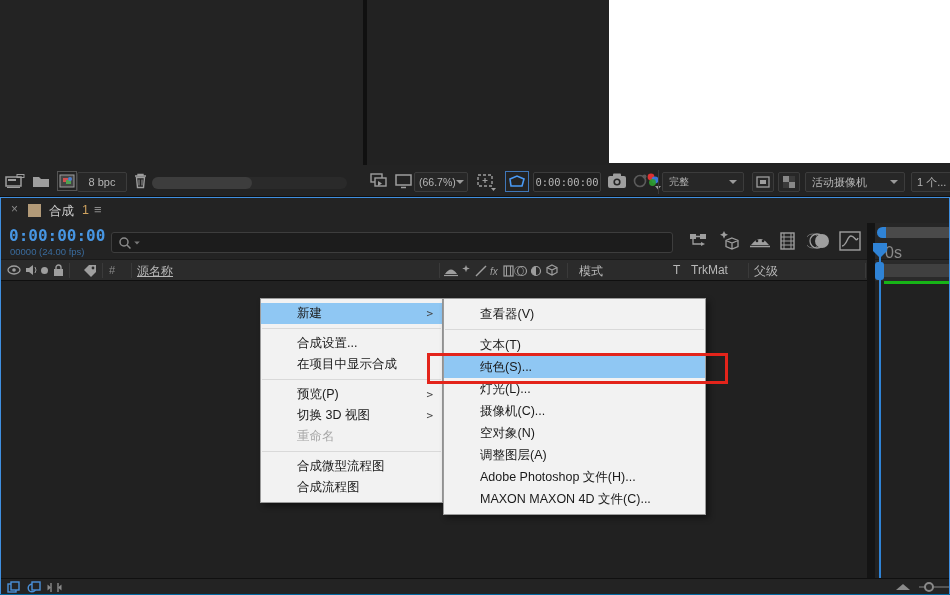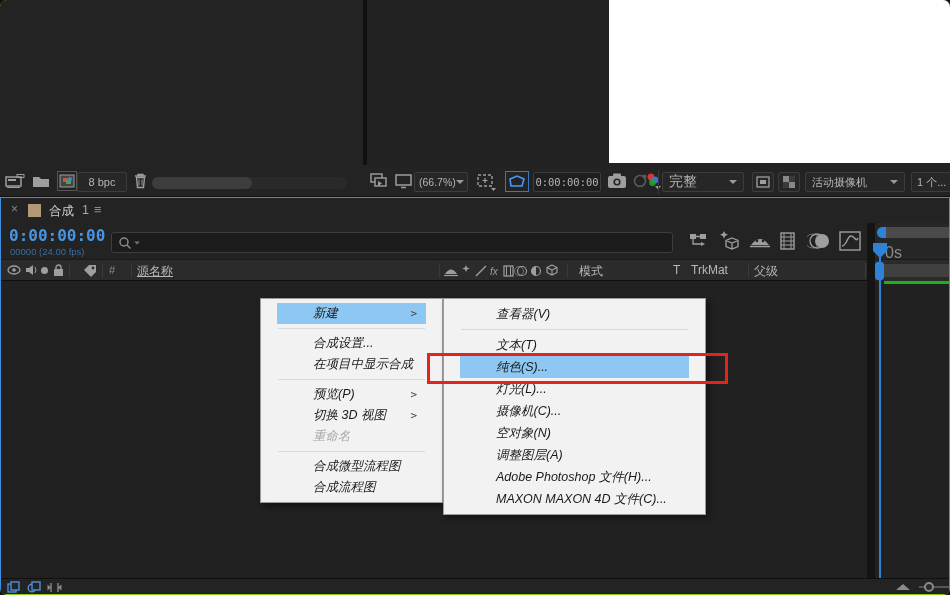--- a/index.html
+++ b/index.html
@@ -1,32 +1,32 @@
 <!DOCTYPE html>
 <html><head>
 <meta charset="utf-8">
 <style>
   html,body{margin:0;padding:0;background:#111;}
   #app{position:relative;width:950px;height:595px;overflow:hidden;
-       font-family:"Liberation Sans",sans-serif;background:#84cc16;border-radius:7px;
+       font-family:"Liberation Sans",sans-serif;background:#0369a1;
        -webkit-font-smoothing:antialiased;}
   .abs{position:absolute;}
   .panel{background:#232323;}
   .txt{color:#b8b8b8;font-size:12px;}
   .dim{color:#8a8a8a;}
   svg{display:block;}
   .ctl{background:#272727;border:1px solid #3c3c3c;border-radius:2px;
        color:#b5b5b5;font-size:11px;display:flex;align-items:center;
        box-sizing:border-box;}
   .chev{width:0;height:0;border-left:4px solid transparent;border-right:4px solid transparent;
         border-top:4px solid #9a9a9a;display:inline-block;}
   .vsep{width:1px;background:#3a3a3a;}
   
   .menu{background:#f2f2f2;border:1px solid #9b9b9b;box-shadow:3px 3px 6px rgba(0,0,0,.45);
-        padding:4px 16px;box-sizing:border-box;z-index:50;font-style:italic;}
+        padding:4px 0;box-sizing:border-box;z-index:50;}
   .menu-item{height:21px;display:flex;align-items:center;padding:0 10px 0 36px;
              color:#1a1a1a;font-size:12.5px;white-space:nowrap;position:relative;}
   .menu-item.highlighted{background:#8fc7f3;}
   .menu-item.disabled{color:#a6a6a6;}
   .mi-arrow{position:absolute;right:9px;color:#444;font-size:11px;font-family:"DejaVu Sans Mono",monospace;}
   .menu-sep{height:1px;background:#d9d9d9;margin:4px 1px;}
   .submenu .menu-item{height:22px;}
   
   #red-box{border:3px solid #e3241b;z-index:60;background:transparent;}
   .bluebox{border:1px solid #3f76b8;}
@@ -129,21 +129,21 @@
   <span class="abs" style="left:645px;top:172px;">
     <svg width="16" height="18">
         <circle cx="6" cy="5" r="3.4" fill="#d33"></circle>
         <circle cx="10" cy="8" r="3.4" fill="#3a7ae0" opacity=".95"></circle>
         <circle cx="7.5" cy="10.5" r="3.4" fill="#2da02d" opacity=".9"></circle>
         <path d="M10 14 l6 0 -3 3.5 z" fill="#9e9e9e"></path>
       </svg>
   </span>
   <div class="abs vsep" style="left:658px;top:170px;height:24px;"></div>
   <div class="abs ctl" style="left:662px;top:172px;width:82px;height:20px;padding:0 6px;justify-content:space-between;">
-    <span style="font-size:14px;">完整</span>
+    <span style="font-size:10px;">完整</span>
     <span class="chev"></span>
   </div>
   <span class="abs ctl" style="left:752px;top:172px;width:22px;height:20px;justify-content:center;">
     <svg width="14" height="12">
         <rect x="1" y="1" width="12" height="10" fill="none" stroke="#9e9e9e" stroke-width="1.3"></rect>
         <rect x="4" y="4" width="6" height="4" fill="#9e9e9e"></rect>
       </svg>
   </span>
   <span class="abs ctl" style="left:778px;top:172px;width:22px;height:20px;justify-content:center;">
     <svg width="12" height="12">

